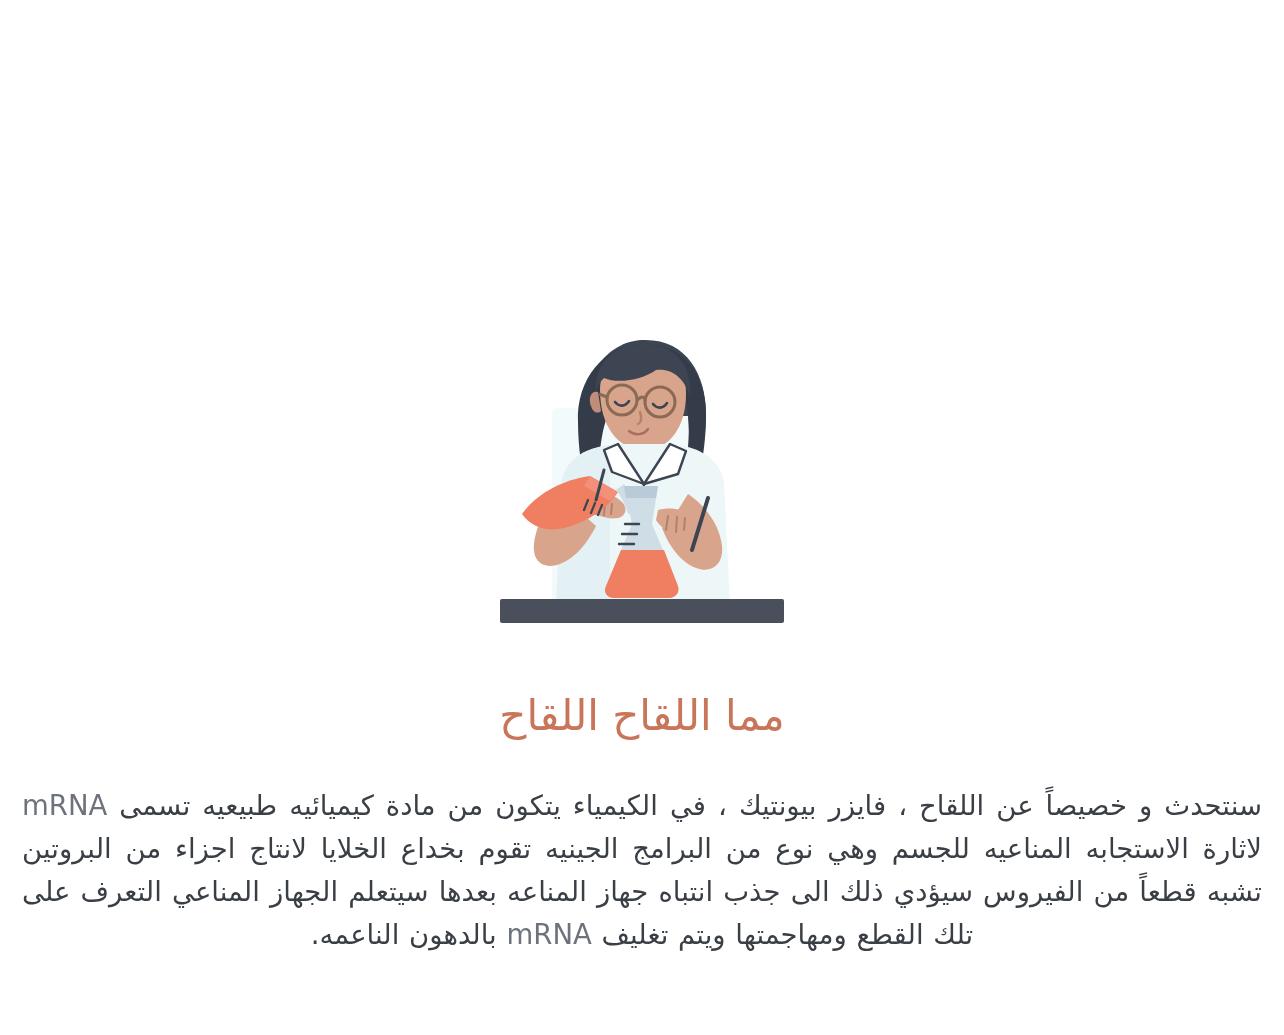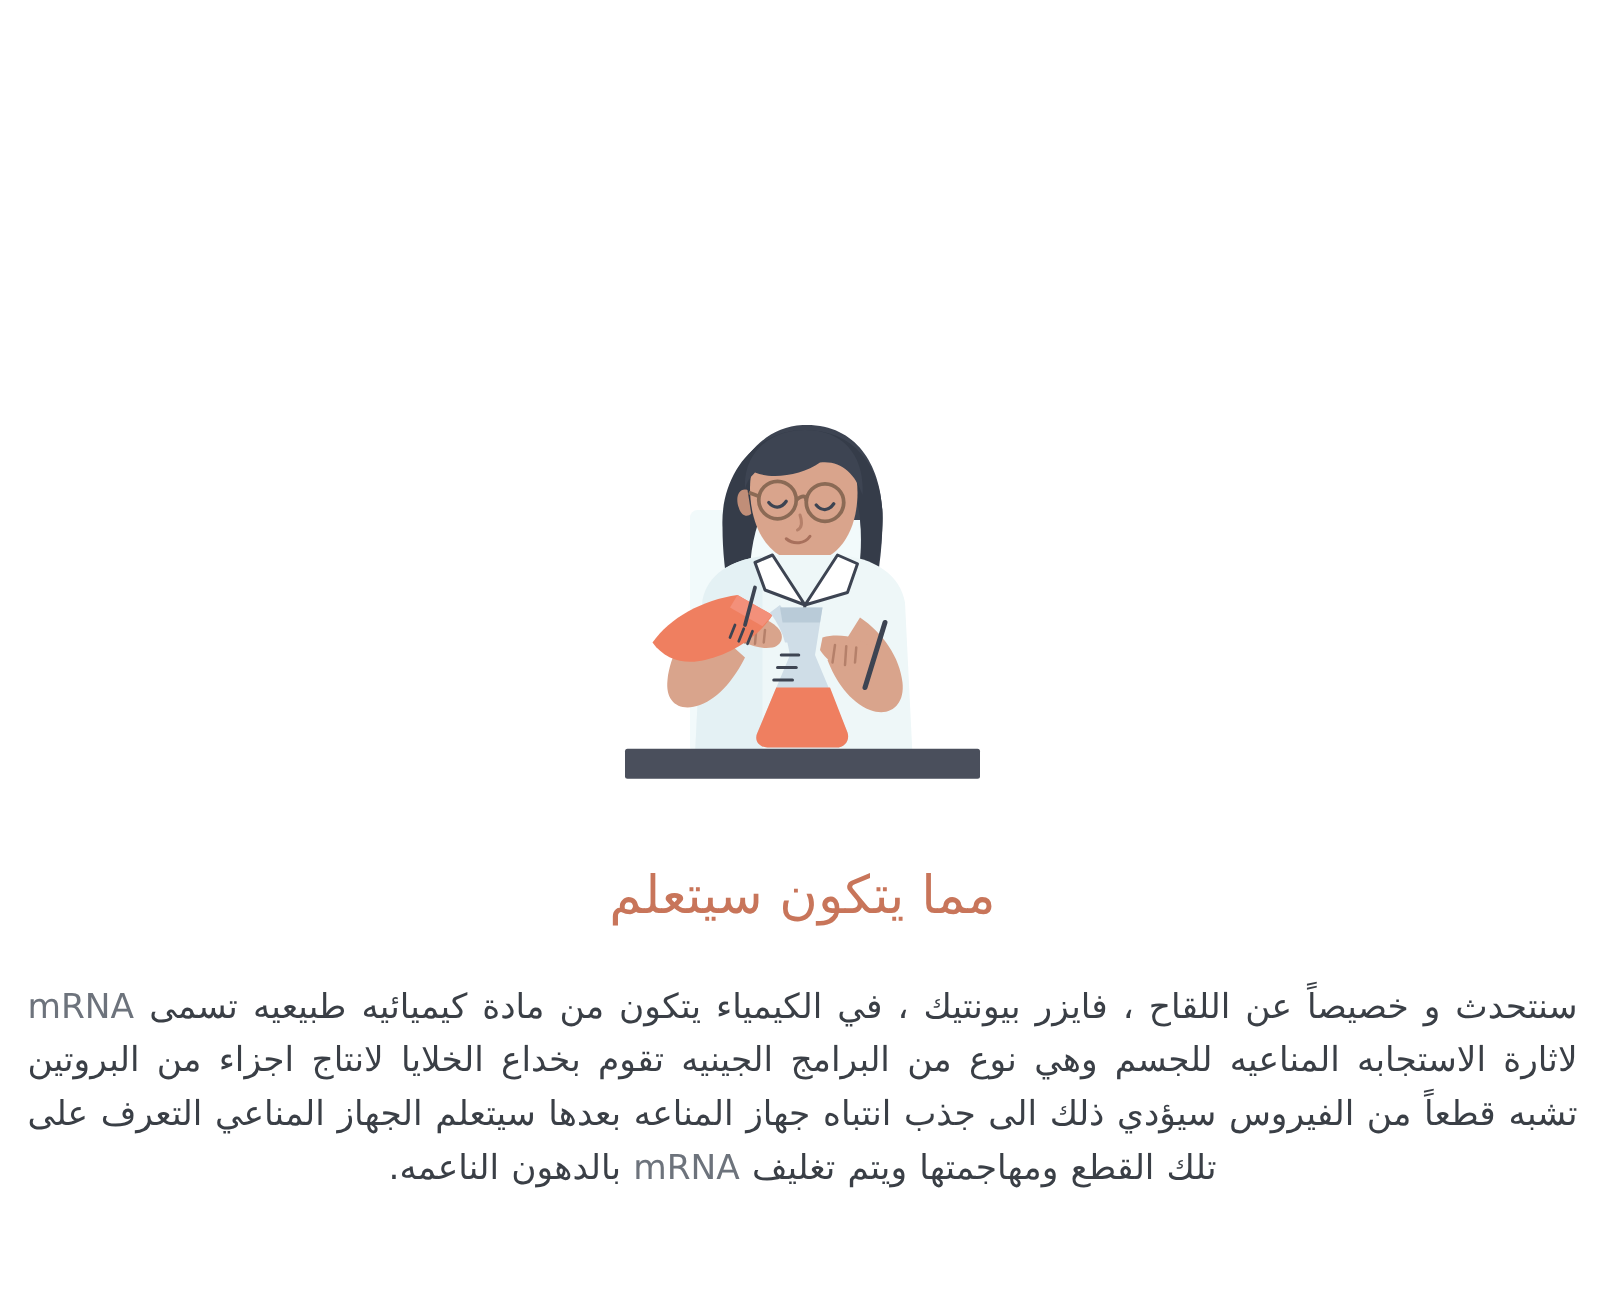--- a/index.html
+++ b/index.html
@@ -157,17 +157,17 @@
       </g>
 
       <path d="M216 180 L200 232" stroke="#3d4452" stroke-width="4" stroke-linecap="round" fill="none"></path>
 
       <path d="M112 152 L104 182" stroke="#3d4452" stroke-width="3" stroke-linecap="round" fill="none"></path>
 
       <rect x="8" y="281" width="284" height="24" rx="2" fill="#4a4f5c"></rect>
     </svg>
   </div>
 
-  <h1 class="title">مما يتكون سيتعلم</h1>
+  <h1 class="title">مما اللقاح اللقاح</h1>
 
   <p class="body-block"><span>سنتحدث و خصيصاً عن اللقاح ، فايزر بيونتيك ، في الكيمياء يتكون من مادة كيميائيه طبيعيه تسمى </span><span class="latin">mRNA</span><span> لاثارة الاستجابه المناعيه للجسم وهي نوع من البرامج الجينيه تقوم بخداع الخلايا لانتاج اجزاء من البروتين تشبه قطعاً من الفيروس سيؤدي ذلك الى جذب انتباه جهاز المناعه بعدها سيتعلم الجهاز المناعي التعرف على تلك القطع ومهاجمتها ويتم تغليف </span><span class="latin">mRNA</span><span> بالدهون الناعمه.</span></p>
 
 </div>
 
 </body></html>

